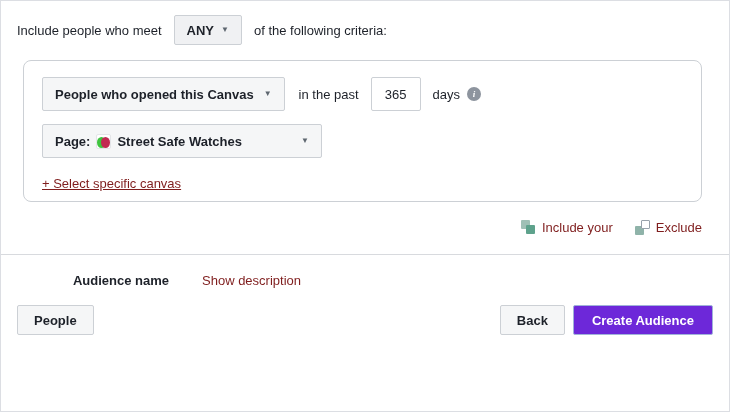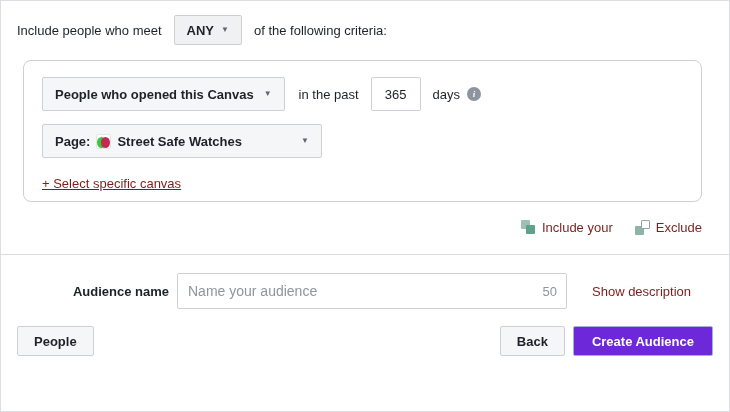--- a/index.html
+++ b/index.html
@@ -221,24 +221,20 @@
           <span class="front"></span>
         </span>
       <a class="link">Exclude</a>
     </span>
   </div>
 
   <div class="divider"></div>
 
   <div class="aud-row">
     <span class="aud-label">Audience name</span>
-    <span class="aud-input-wrap">
-      <input class="aud-input" placeholder="Name your audience" style="">
-      <span class="char-count">50</span>
-    </span>
     <a class="link show-desc">Show description</a>
   </div>
 
   <div class="ftr">
     <button class="btn secondary">People</button>
     <div class="ftr-right">
       <button class="btn secondary">Back</button>
       <button class="btn primary-disabled">Create Audience</button>
     </div>
   </div>

